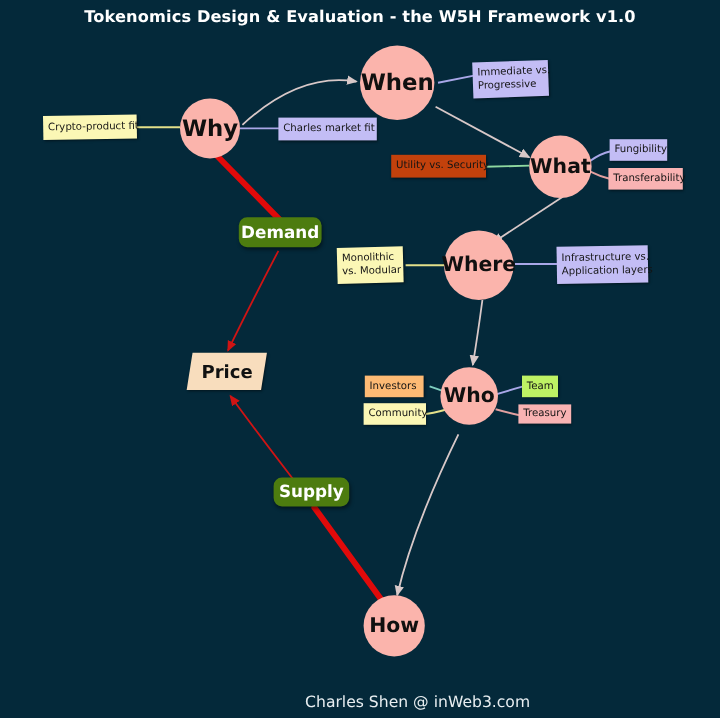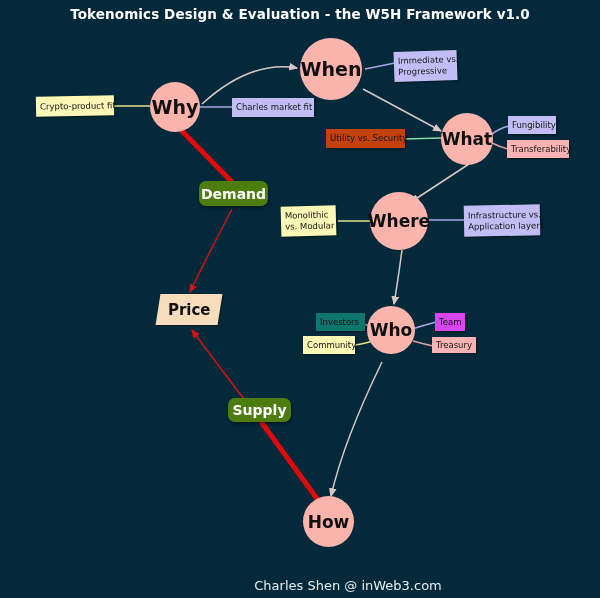--- a/index.html
+++ b/index.html
@@ -190,29 +190,29 @@
   <div class="label-box" style="left:281px; top:206px; width:55px; height:30px; background:#fbf7b5; transform:rotate(-1.5deg);">
     <span>Monolithic</span>
     <span>vs. Modular</span>
   </div>
 
   <div class="label-box" style="left:464px; top:205px; width:76px; height:31px; background:#c3bdf5; transform:rotate(-1deg);">
     <span>Infrastructure vs.</span>
     <span>Application layers</span>
   </div>
 
-  <div class="label-box" style="left:316px; top:313px; width:49px; height:18px; background:#0f766e;">
+  <div class="label-box" style="left:304px; top:313px; width:49px; height:18px; background:#fdba74;">
     <span>Investors</span>
   </div>
 
   <div class="label-box" style="left:303px; top:336px; width:52px; height:18px; background:#fbf7b5;">
     <span>Community</span>
   </div>
 
-  <div class="label-box" style="left:435px; top:313px; width:30px; height:18px; background:#d946ef;">
+  <div class="label-box" style="left:435px; top:313px; width:30px; height:18px; background:#bef264;">
     <span>Team</span>
   </div>
 
   <div class="label-box" style="left:432px; top:337px; width:44px; height:16px; background:#f9b3b3;">
     <span>Treasury</span>
   </div>
 
   <div class="red-box" style="left:199px; top:181px; width:69px; height:25px;">
     <span>Demand</span>
   </div>

